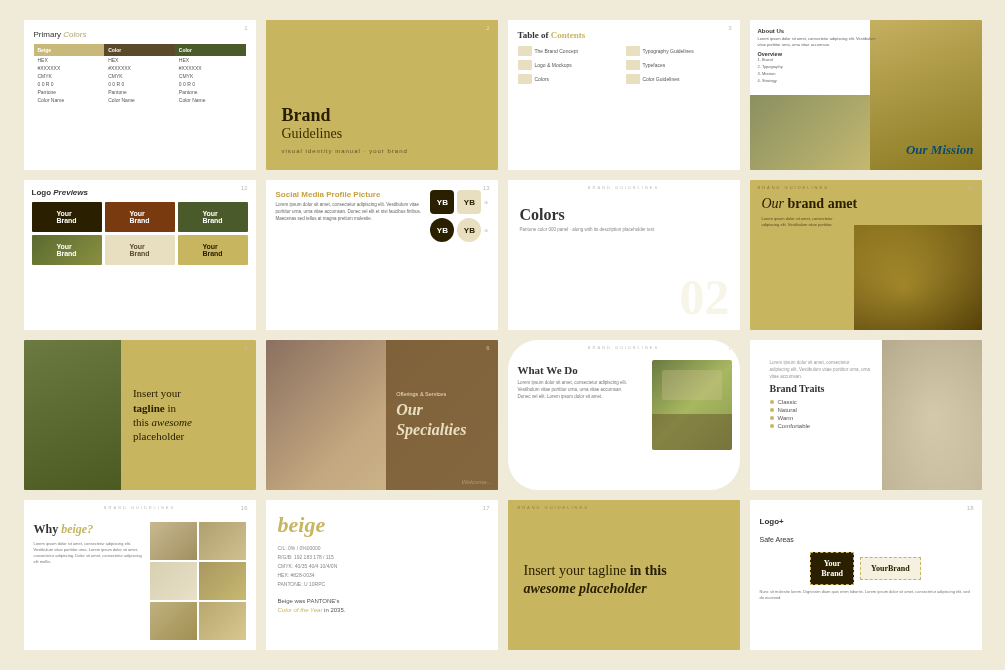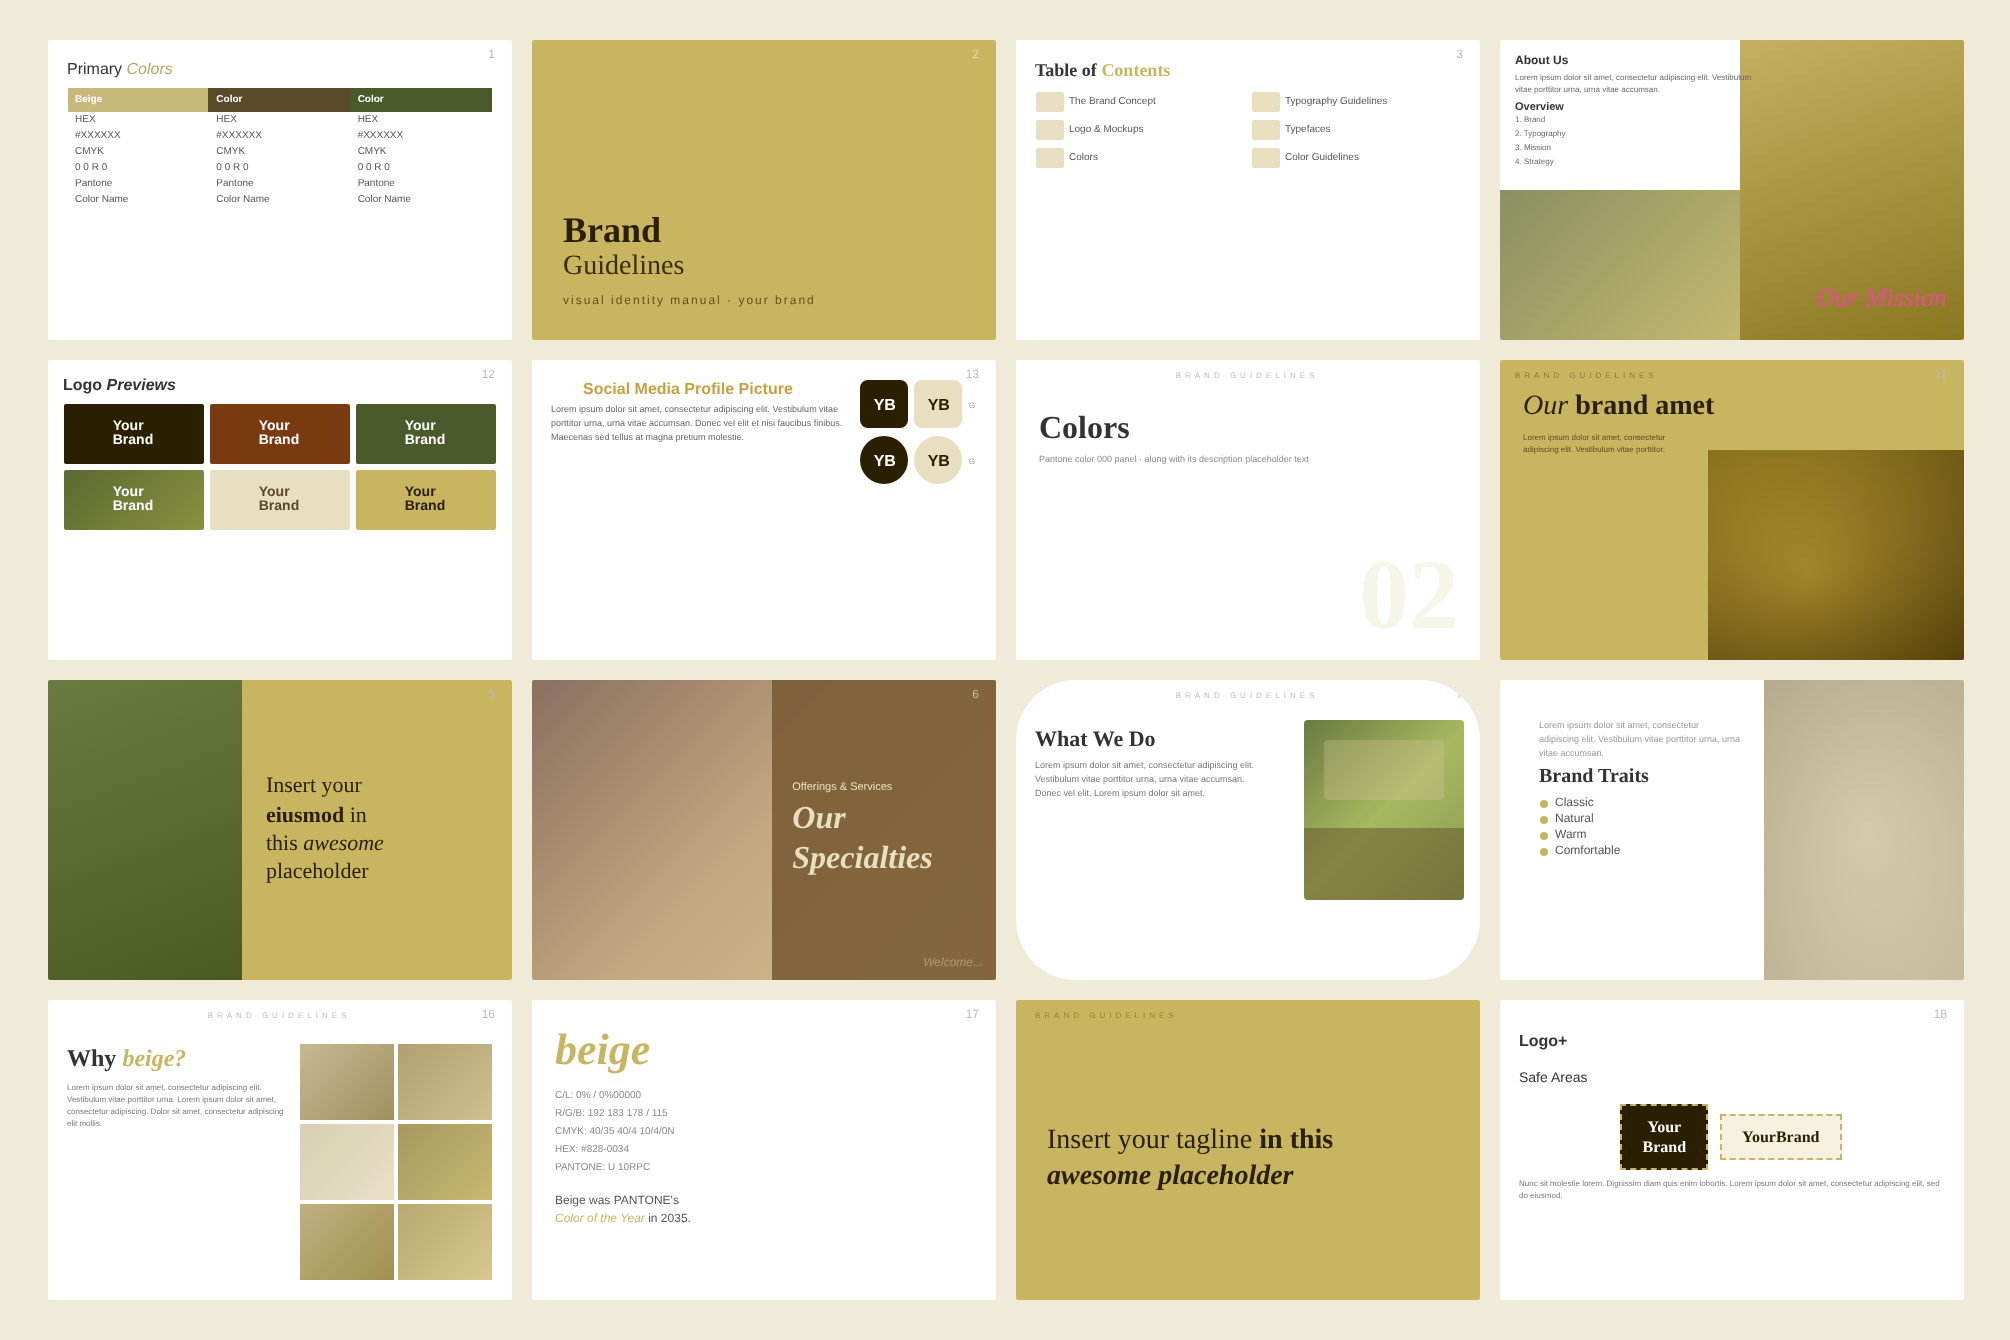--- a/index.html
+++ b/index.html
@@ -58,21 +58,21 @@
     .logo-dark { background: #2a2000; color: #fff; }
     .logo-brown { background: #7a3a10; color: #fff; }
     .logo-green { background: #4a5a2a; color: #fff; }
     .logo-photo { background: linear-gradient(135deg, #5a6a30 0%, #8a9040 100%); color: #fff; }
     .logo-beige-bg { background: #e8dfc0; color: #5a4a2a; }
     .logo-beige2 { background: #c8b560; color: #2a2000; }
 
     
     .slide-6 { padding: 10px; display: flex; gap: 6px; }
     .slide-6 .text-col { flex: 1; }
-    .slide-6 h3 { font-size: 8px; color: #c8a040; margin-bottom: 3px; font-family: Arial, sans-serif; margin-left: 16px; }
+    .slide-6 h3 { font-size: 8px; color: #c8a040; margin-bottom: 3px; font-family: Arial, sans-serif; }
     .slide-6 p { font-size: 4.5px; color: #666; font-family: Arial, sans-serif; line-height: 1.5; }
     .slide-6 .icons-col { display: flex; flex-direction: column; gap: 4px; }
     .profile-icon { width: 24px; height: 24px; border-radius: 4px; background: #2a2000; display: flex; align-items: center; justify-content: center; }
     .profile-icon.light { background: #e8dfc0; }
     .profile-icon span { font-size: 8px; color: #fff; font-weight: bold; font-family: Arial, sans-serif; }
     .profile-icon.light span { color: #2a2000; }
     .icon-row { display: flex; align-items: center; gap: 3px; }
     .icon-label { font-size: 4px; color: #999; font-family: Arial, sans-serif; }
 
     
@@ -238,21 +238,21 @@
       <div style="font-size:6px;font-weight:bold;color:#333;font-family:Arial,sans-serif;">About Us</div>
       <div style="font-size:4px;color:#666;font-family:Arial,sans-serif;line-height:1.4;margin-top:2px;">Lorem ipsum dolor sit amet, consectetur adipiscing elit. Vestibulum vitae porttitor urna, urna vitae accumsan.</div>
       <div style="margin-top:4px;">
         <div style="font-size:5.5px;font-weight:bold;color:#333;font-family:Arial,sans-serif;">Overview</div>
         <div style="font-size:4px;color:#666;font-family:Arial,sans-serif;line-height:1.7;">1. Brand<br>2. Typography<br>3. Mission<br>4. Strategy</div>
       </div>
     </div>
     <div style="position:absolute;bottom:0;left:0;width:52%;height:50%;background:linear-gradient(135deg,#8a9060 0%,#c4b870 100%);z-index:1;"></div>
     <div style="position:absolute;right:0;top:0;width:48%;height:100%;background:linear-gradient(160deg,#c4b060 0%,#8a7820 100%);z-index:1;"></div>
     <div style="position:absolute;bottom:12px;right:8px;z-index:3;">
-      <span style="font-size:13px;color:#ec4899;font-style:italic;font-weight:normal;">Our Mission</span>
+      <span style="font-size:13px;color:#0c4a6e;font-style:italic;font-weight:bold;">Our Mission</span>
     </div>
   </div>
 
   <div class="slide slide-5">
     <span class="slide-number-abs">12</span>
     <h3>Logo <span style="font-style:italic;">Previews</span></h3>
     <div class="logo-grid">
       <div class="logo-box logo-dark">Your<br>Brand</div>
       <div class="logo-box logo-brown">Your<br>Brand</div>
       <div class="logo-box logo-green">Your<br>Brand</div>
@@ -312,21 +312,21 @@
       <div style="position:absolute;inset:0;background:radial-gradient(ellipse at 40% 60%, rgba(200,170,60,0.4) 0%, rgba(80,60,10,0.6) 100%);"></div>
     </div>
   </div>
 
   <div class="slide" style="position:relative;overflow:hidden;text-decoration:underline;">
     <span class="slide-number-abs" style="z-index:3;">5</span>
     <div style="position:absolute;left:0;top:0;width:42%;height:100%;background:linear-gradient(160deg,#6a7a40 0%,#4a5a20 100%);z-index:1;"></div>
     <div style="position:absolute;right:0;top:0;width:58%;height:100%;background:#c8b560;display:flex;flex-direction:column;justify-content:center;padding:12px;z-index:2;">
       <div style="font-size:11px;color:#2a2000;line-height:1.3;">
         <span>Insert your </span><br>
-        <strong>eiusmod</strong> <span>in</span><br>
+        <strong>tagline</strong> <span>in</span><br>
         <span>this</span> <em>awesome</em><br>
         <span>placeholder</span>
       </div>
     </div>
   </div>
 
   <div class="slide" style="position:relative;overflow:hidden;">
     <span class="slide-number-abs" style="z-index:3;color:rgba(232,223,192,0.7);">6</span>
     <div style="position:absolute;inset:0;background:linear-gradient(135deg,#8a7060 0%,#c4a880 50%,#d4c090 100%);"></div>
     <div style="position:absolute;right:0;top:0;width:48%;height:100%;background:rgba(120,90,50,0.88);display:flex;flex-direction:column;justify-content:center;padding:10px;z-index:2;">

